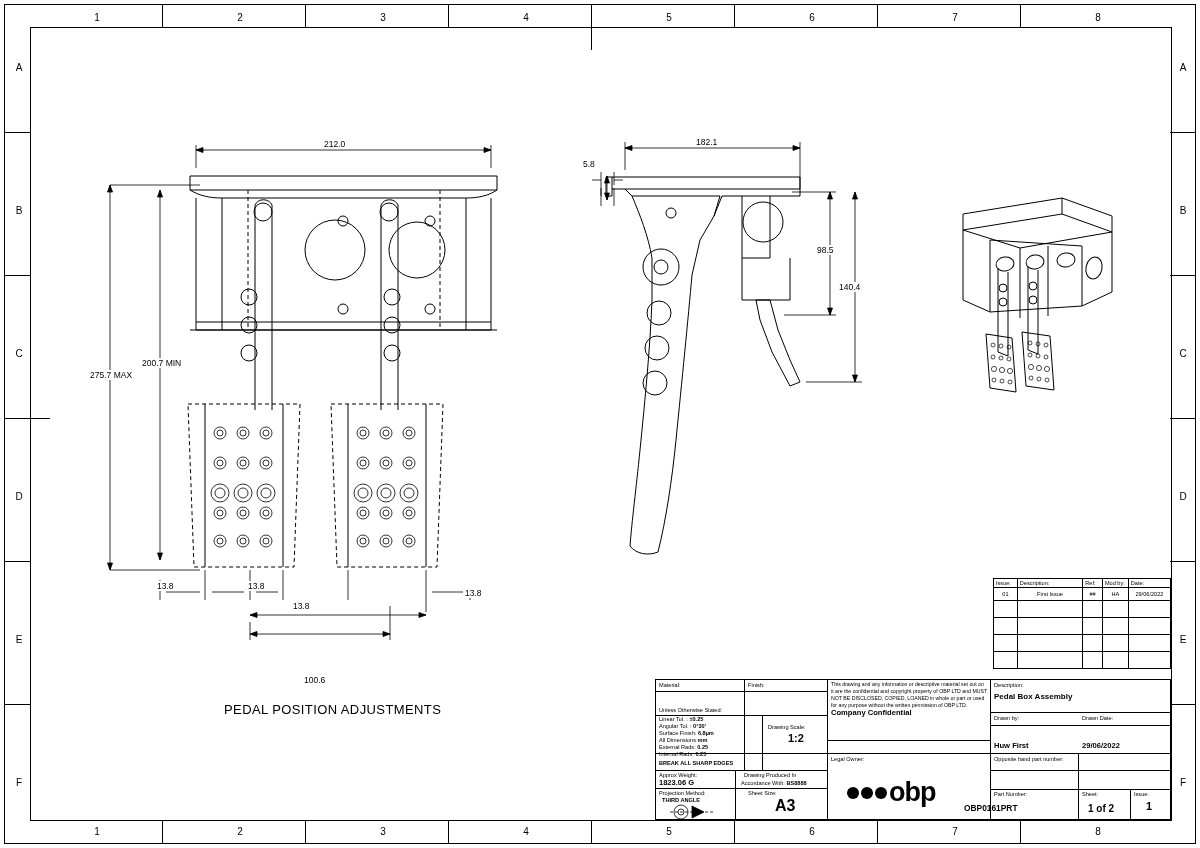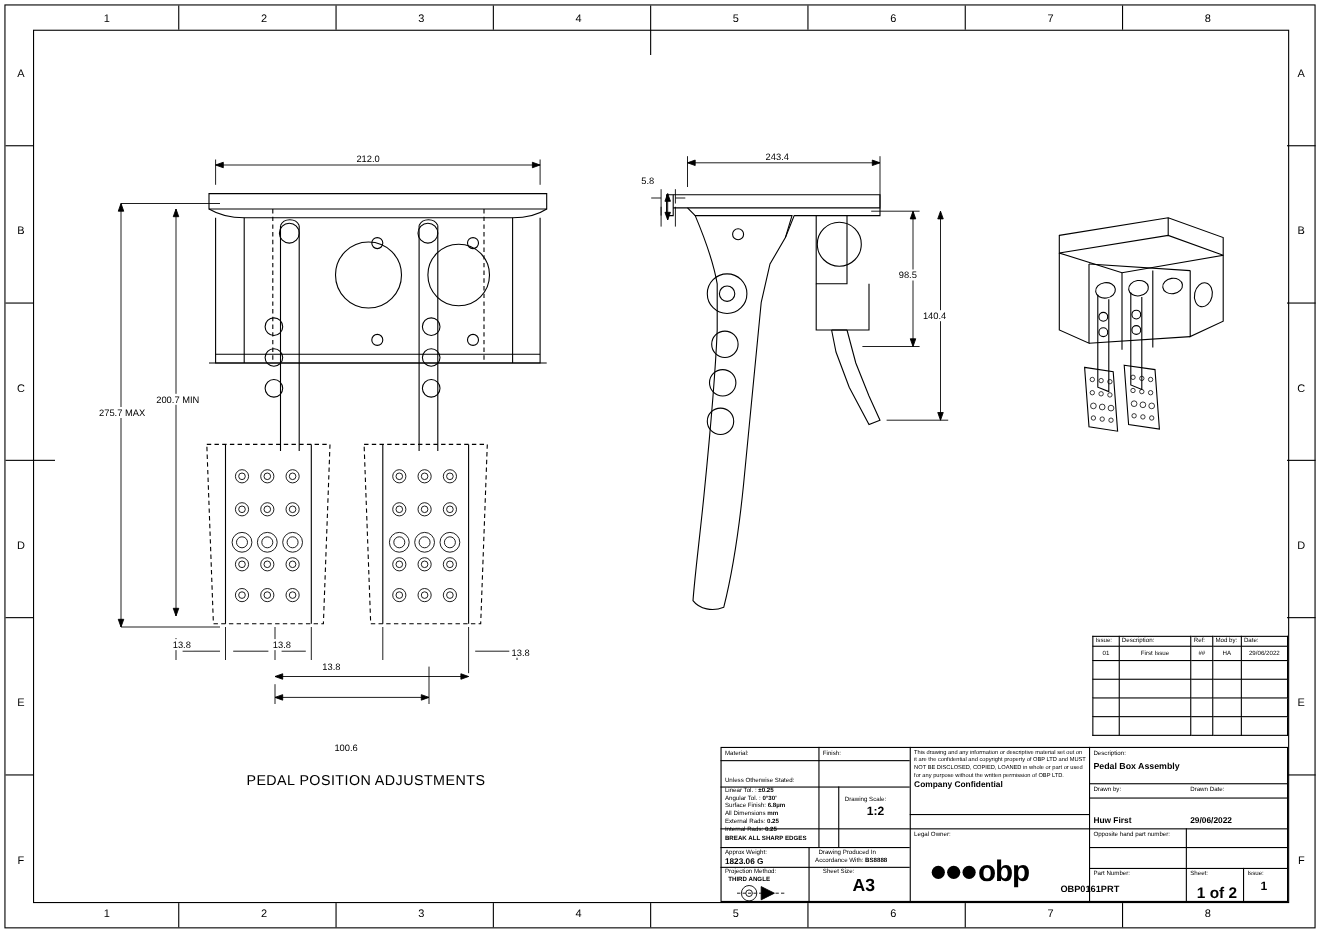--- a/index.html
+++ b/index.html
@@ -297,21 +297,21 @@
       <path d="M830,192 l-2.5,7 l5,0 Z" fill="#000"></path>
       <path d="M830,315 l-2.5,-7 l5,0 Z" fill="#000"></path>
 
       <path d="M806,382 L862,382"></path>
       <path d="M855,192 L855,382"></path>
       <path d="M855,192 l-2.5,7 l5,0 Z" fill="#000"></path>
       <path d="M855,382 l-2.5,-7 l5,0 Z" fill="#000"></path>
     </g>
   </svg>
 
-  <div class="dimtxt" style="left:694px;top:137px;">243.4</div>
+  <div class="dimtxt" style="left:694px;top:137px;">182.1</div>
   <div class="dimtxt" style="left:581px;top:159px;">5.8</div>
   <div class="dimtxt" style="left:815px;top:245px;">98.5</div>
   <div class="dimtxt" style="left:837px;top:282px;">140.4</div>
 
   <svg style="left:0;top:0;width:1200px;height:848px;">
     <g fill="none" stroke="#000" stroke-width="1">
 
       <path d="M963,214 L1062,198 L1112,216 L1112,232 L1020,248 L963,230 Z"></path>
       <path d="M963,230 L1062,214 L1112,232"></path>
       <path d="M1062,198 L1062,214"></path>
@@ -489,17 +489,17 @@
   <div class="tbl" style="left:994px;top:715px;">Drawn by:</div>
   <div style="position:absolute;left:994px;top:741px;font-size:7.6px;font-weight:bold;">Huw First</div>
   <div class="tbl" style="left:1082px;top:715px;">Drawn Date:</div>
   <div style="position:absolute;left:1082px;top:741px;font-size:7.6px;font-weight:bold;">29/06/2022</div>
 
   <div class="tbl" style="left:994px;top:756px;">Opposite hand part number:</div>
 
   <div class="tbl" style="left:994px;top:791px;">Part Number:</div>
   <div style="position:absolute;left:964px;top:803px;font-size:8.4px;font-weight:bold;">OBP0161PRT</div>
   <div class="tbl" style="left:1082px;top:791px;">Sheet:</div>
-  <div style="position:absolute;left:1088px;top:803px;font-size:14px;font-weight:bold;">1 of 2</div>
+  <div style="position:absolute;left:1088px;top:803px;font-size:10px;font-weight:bold;">1 of 2</div>
   <div class="tbl" style="left:1134px;top:791px;">Issue:</div>
   <div style="position:absolute;left:1146px;top:800px;font-size:11px;font-weight:bold;">1</div>
 
 </div>
 
 </body></html>

